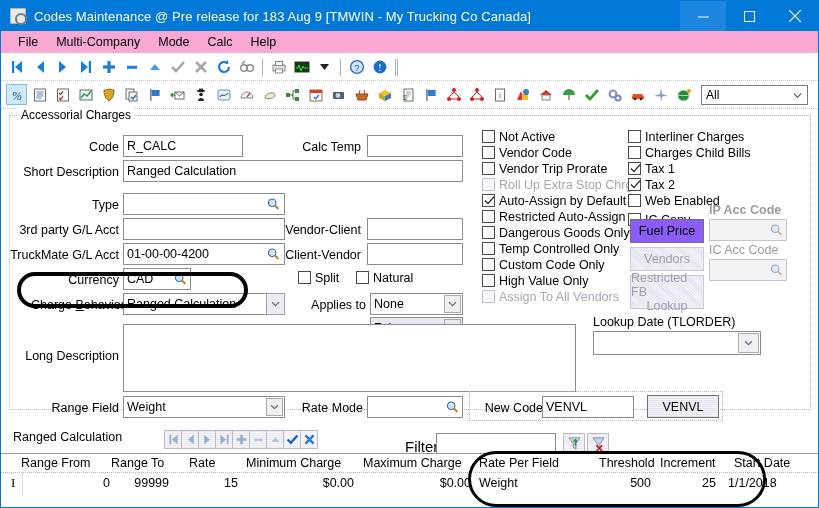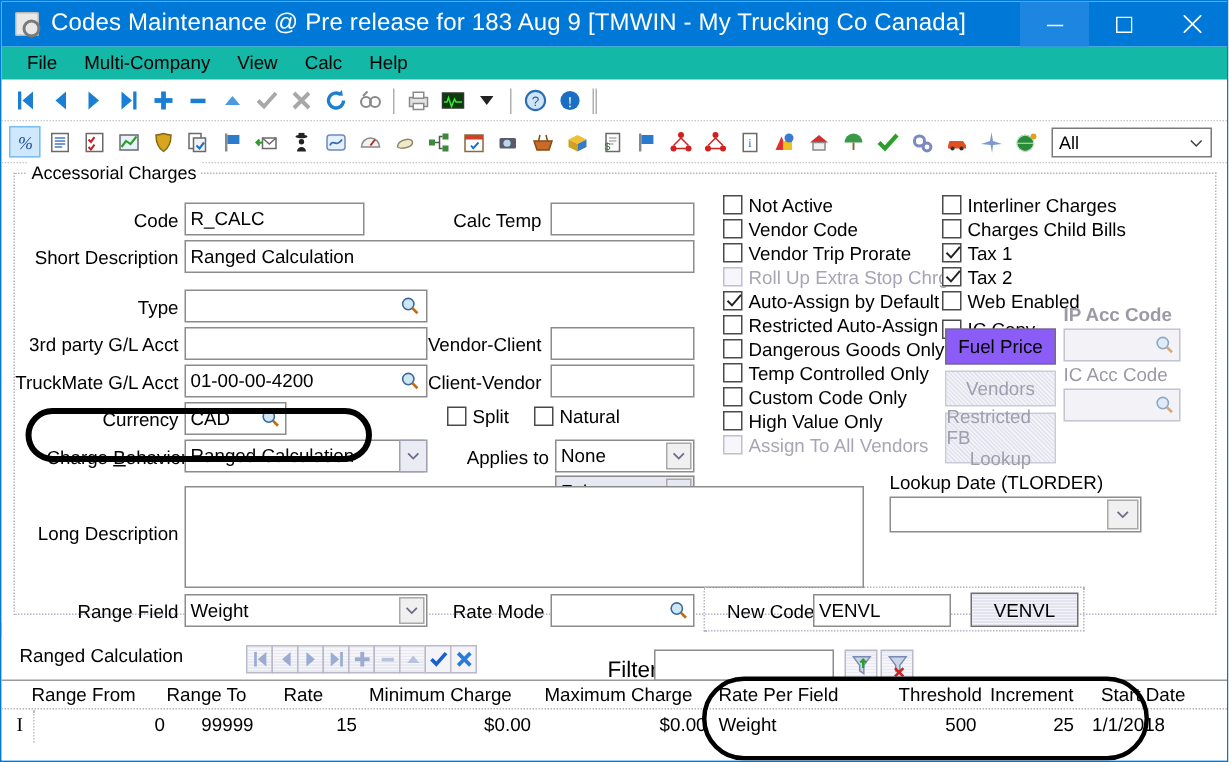--- a/index.html
+++ b/index.html
@@ -39,21 +39,21 @@
   }
   .title-icon::before {
     content: "";
     position: absolute;
     left: 4px; top: 4px;
     width: 8px; height: 8px;
     border: 2px solid #7a7a7a;
     border-radius: 50%;
   }
   .title-text {
-    font-size: 16px;
+    font-size: 13px;
     letter-spacing: 0.1px;
     white-space: nowrap;
   }
   .win-buttons {
     position: absolute;
     right: 0; top: 0;
     height: 30px;
     display: flex;
   }
   .win-btn {
@@ -62,21 +62,21 @@
     color: #ffffff;
     font-size: 13px;
     line-height: 1;
   }
   .win-btn.min { background: #1c86e0; }
   .win-btn svg { display:block; }
 
   
   .menubar {
     height: 23px;
-    background: #14b8a6;
+    background: #f9a8d4;
     display: flex;
     align-items: center;
     padding-left: 8px;
     border-bottom: 1px solid #ffffff;
   }
   .menu-item {
     padding: 2px 9px;
     font-size: 12.5px;
     color: #000000;
     white-space: nowrap;
@@ -350,21 +350,21 @@
             <line x1="0" y1="0" x2="12" y2="12" stroke="#fff" stroke-width="1.1"></line>
             <line x1="12" y1="0" x2="0" y2="12" stroke="#fff" stroke-width="1.1"></line>
           </svg>
       </div>
     </div>
   </div>
 
   <div class="menubar">
     <div class="menu-item">File</div>
     <div class="menu-item">Multi-Company</div>
-    <div class="menu-item">View</div>
+    <div class="menu-item">Mode</div>
     <div class="menu-item">Calc</div>
     <div class="menu-item">Help</div>
   </div>
 
   <div class="toolbar">
     <div class="tb-btn">
       <svg class="tb-ico" viewBox="0 0 16 16">
           <path d="M13 2 L6 8 L13 14 Z" fill="#1a7fd4"></path>
           <rect x="3" y="2" width="2.2" height="12" fill="#1a7fd4"></rect>
         </svg>

